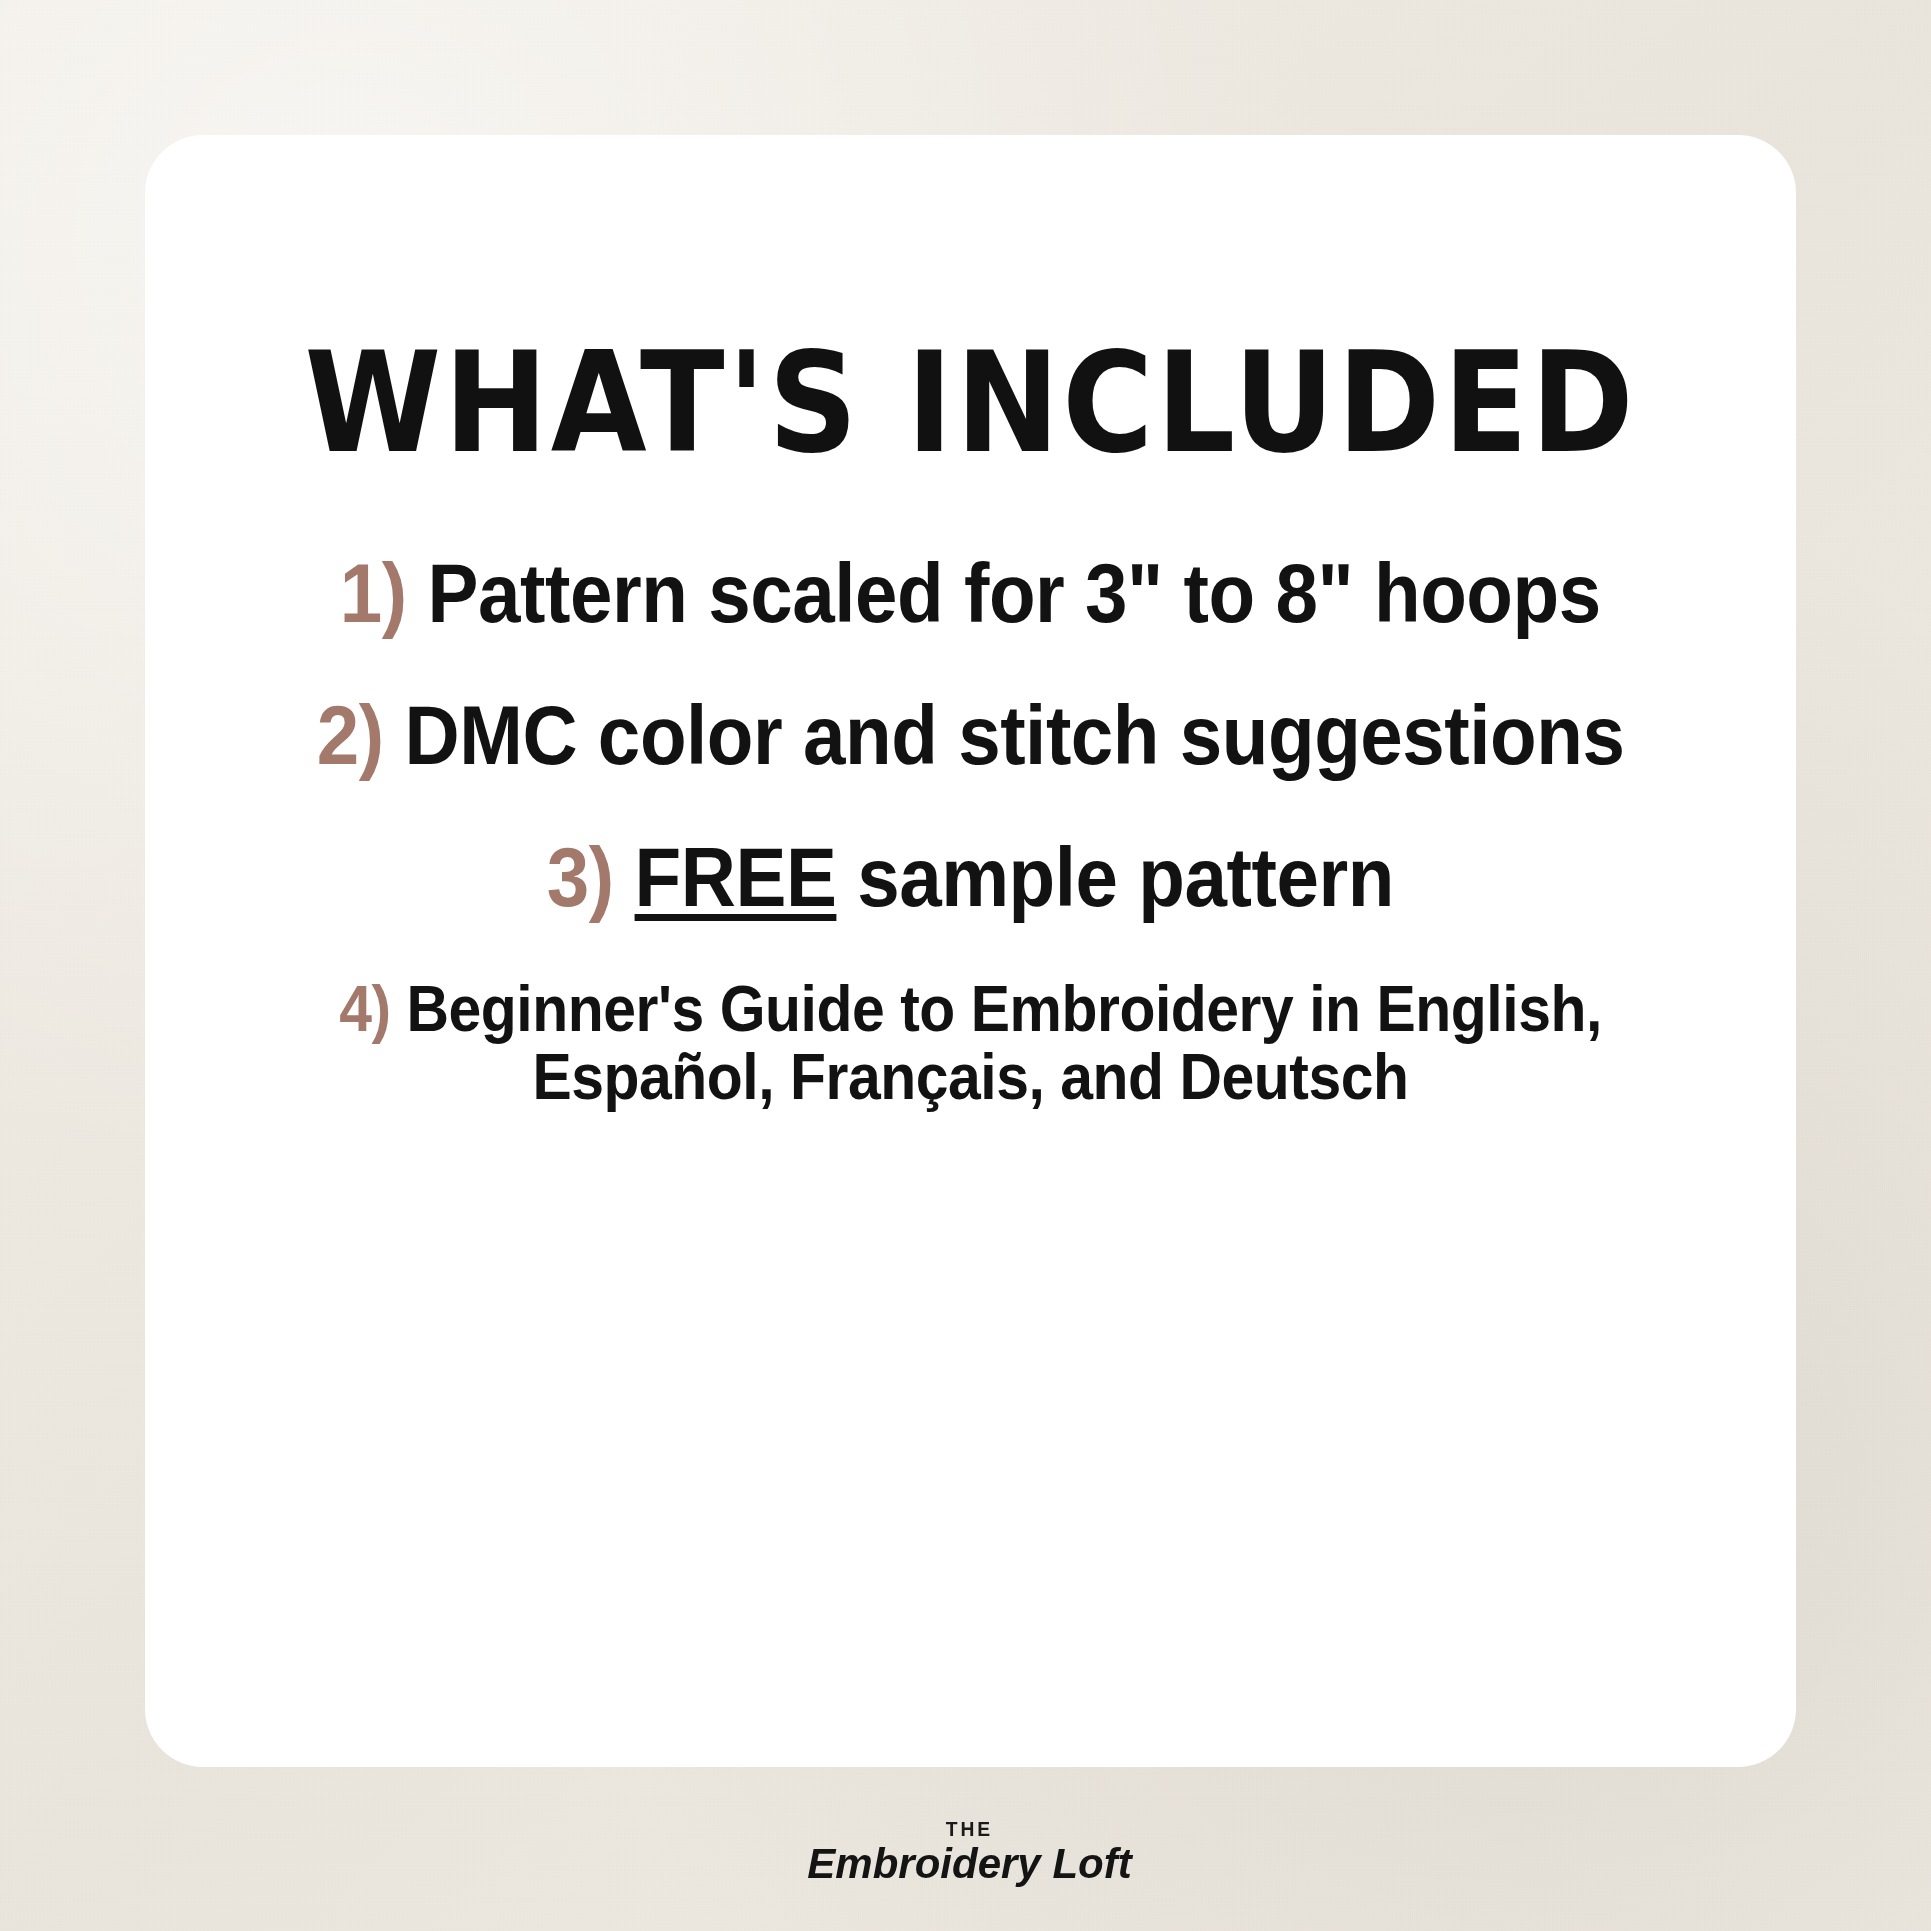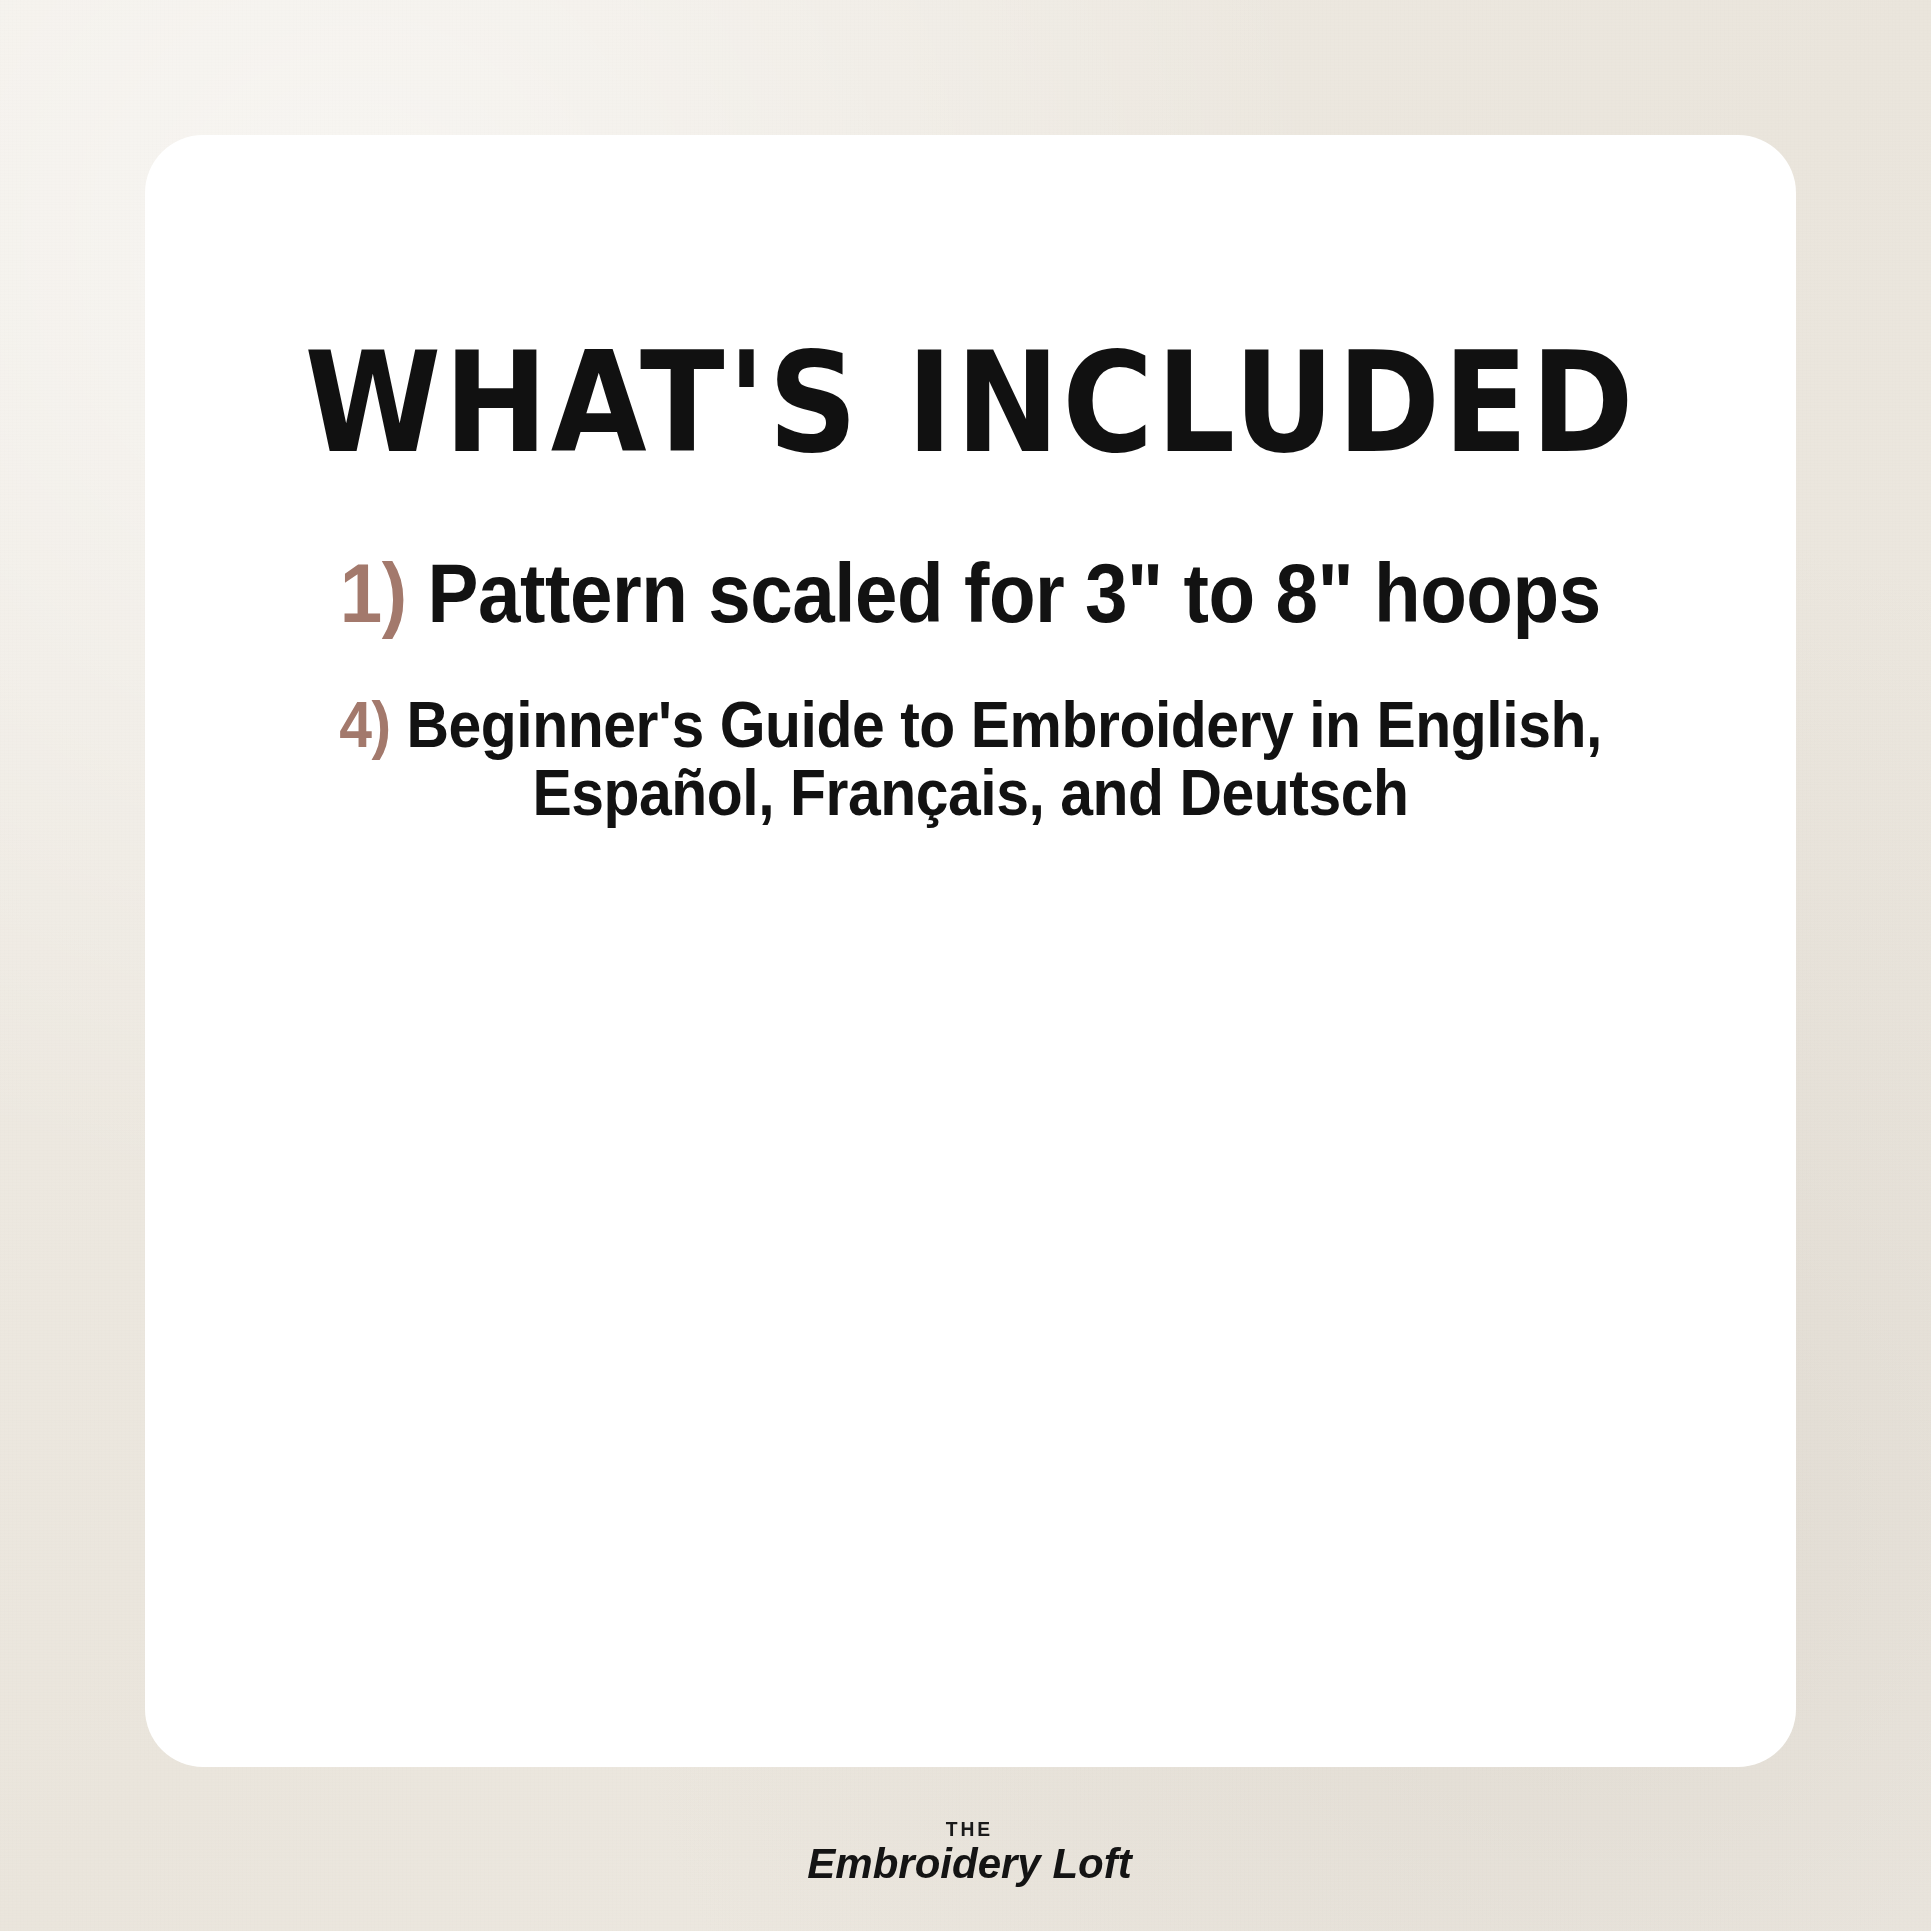--- a/index.html
+++ b/index.html
@@ -142,21 +142,34 @@
 
     <div class="list">
 
       <div class="item item-1">
         <span class="squish">
           <span class="num">1)</span>
           <span class="txt">Pattern scaled for 3" to 8" hoops</span>
         </span>
       </div>
 
+      <div class="item item-2">
+        <span class="squish">
+          <span class="num">2)</span>
+          <span class="txt">DMC color and stitch suggestions</span>
+        </span>
+      </div>
 
+      <div class="item item-3">
+        <span class="squish">
+          <span class="num">3)</span>
+          <span class="txt free">FREE</span>
+          <span class="txt">sample pattern</span>
+        </span>
+      </div>
 
       <div class="item item-4">
         <span class="squish">
           <span class="num">4)</span>
           <span class="txt">Beginner's Guide to Embroidery in English, Español, Français, and Deutsch</span>
         </span>
       </div>
 
 
     </div>

